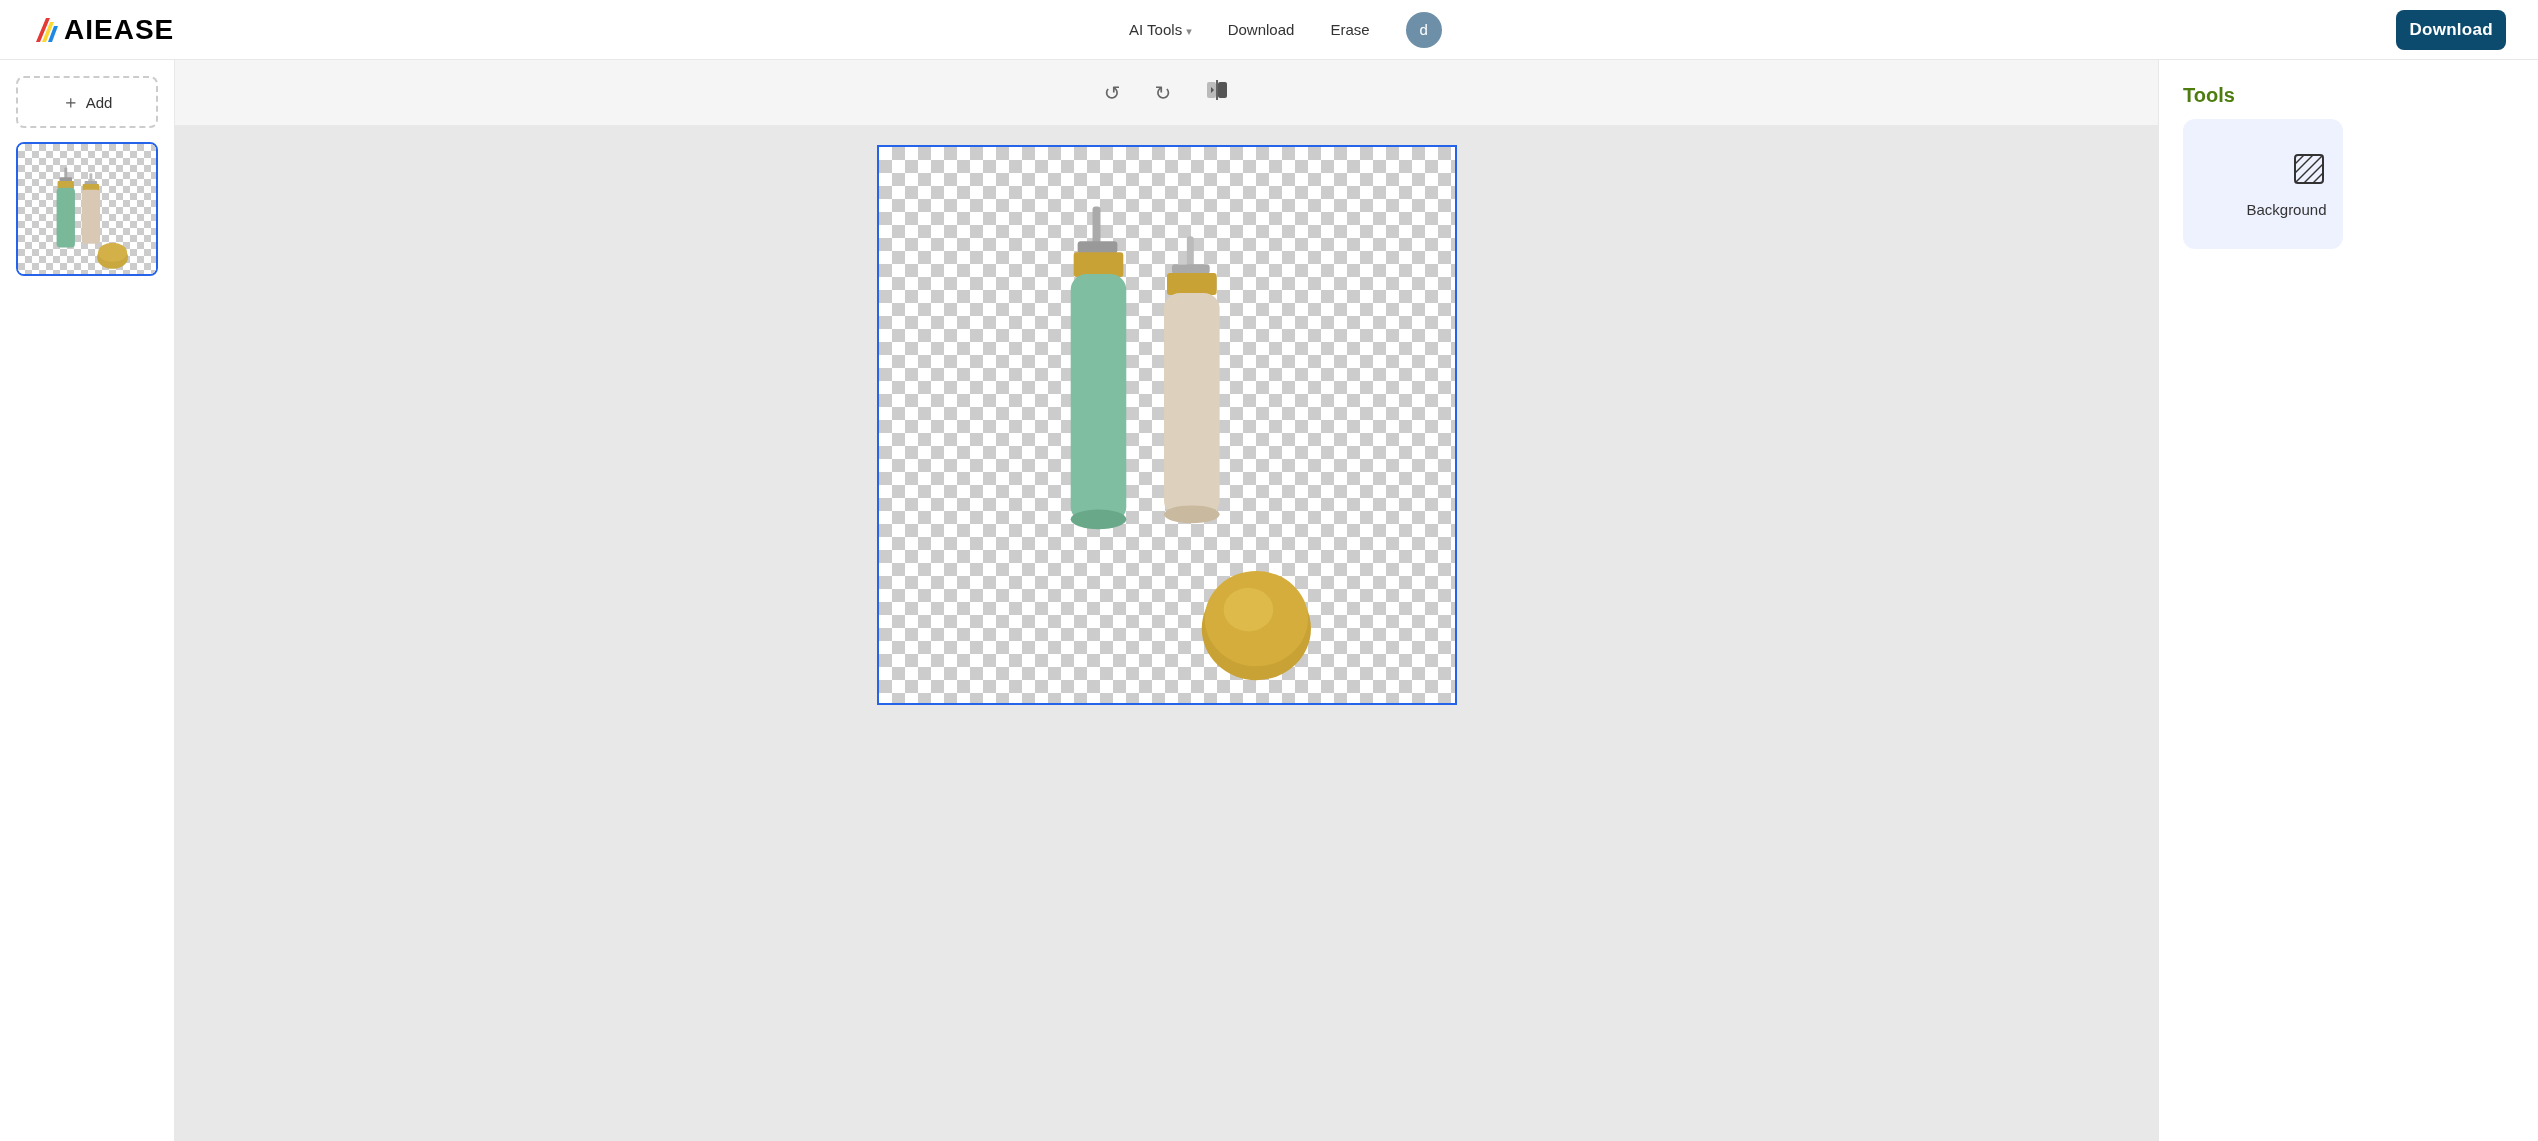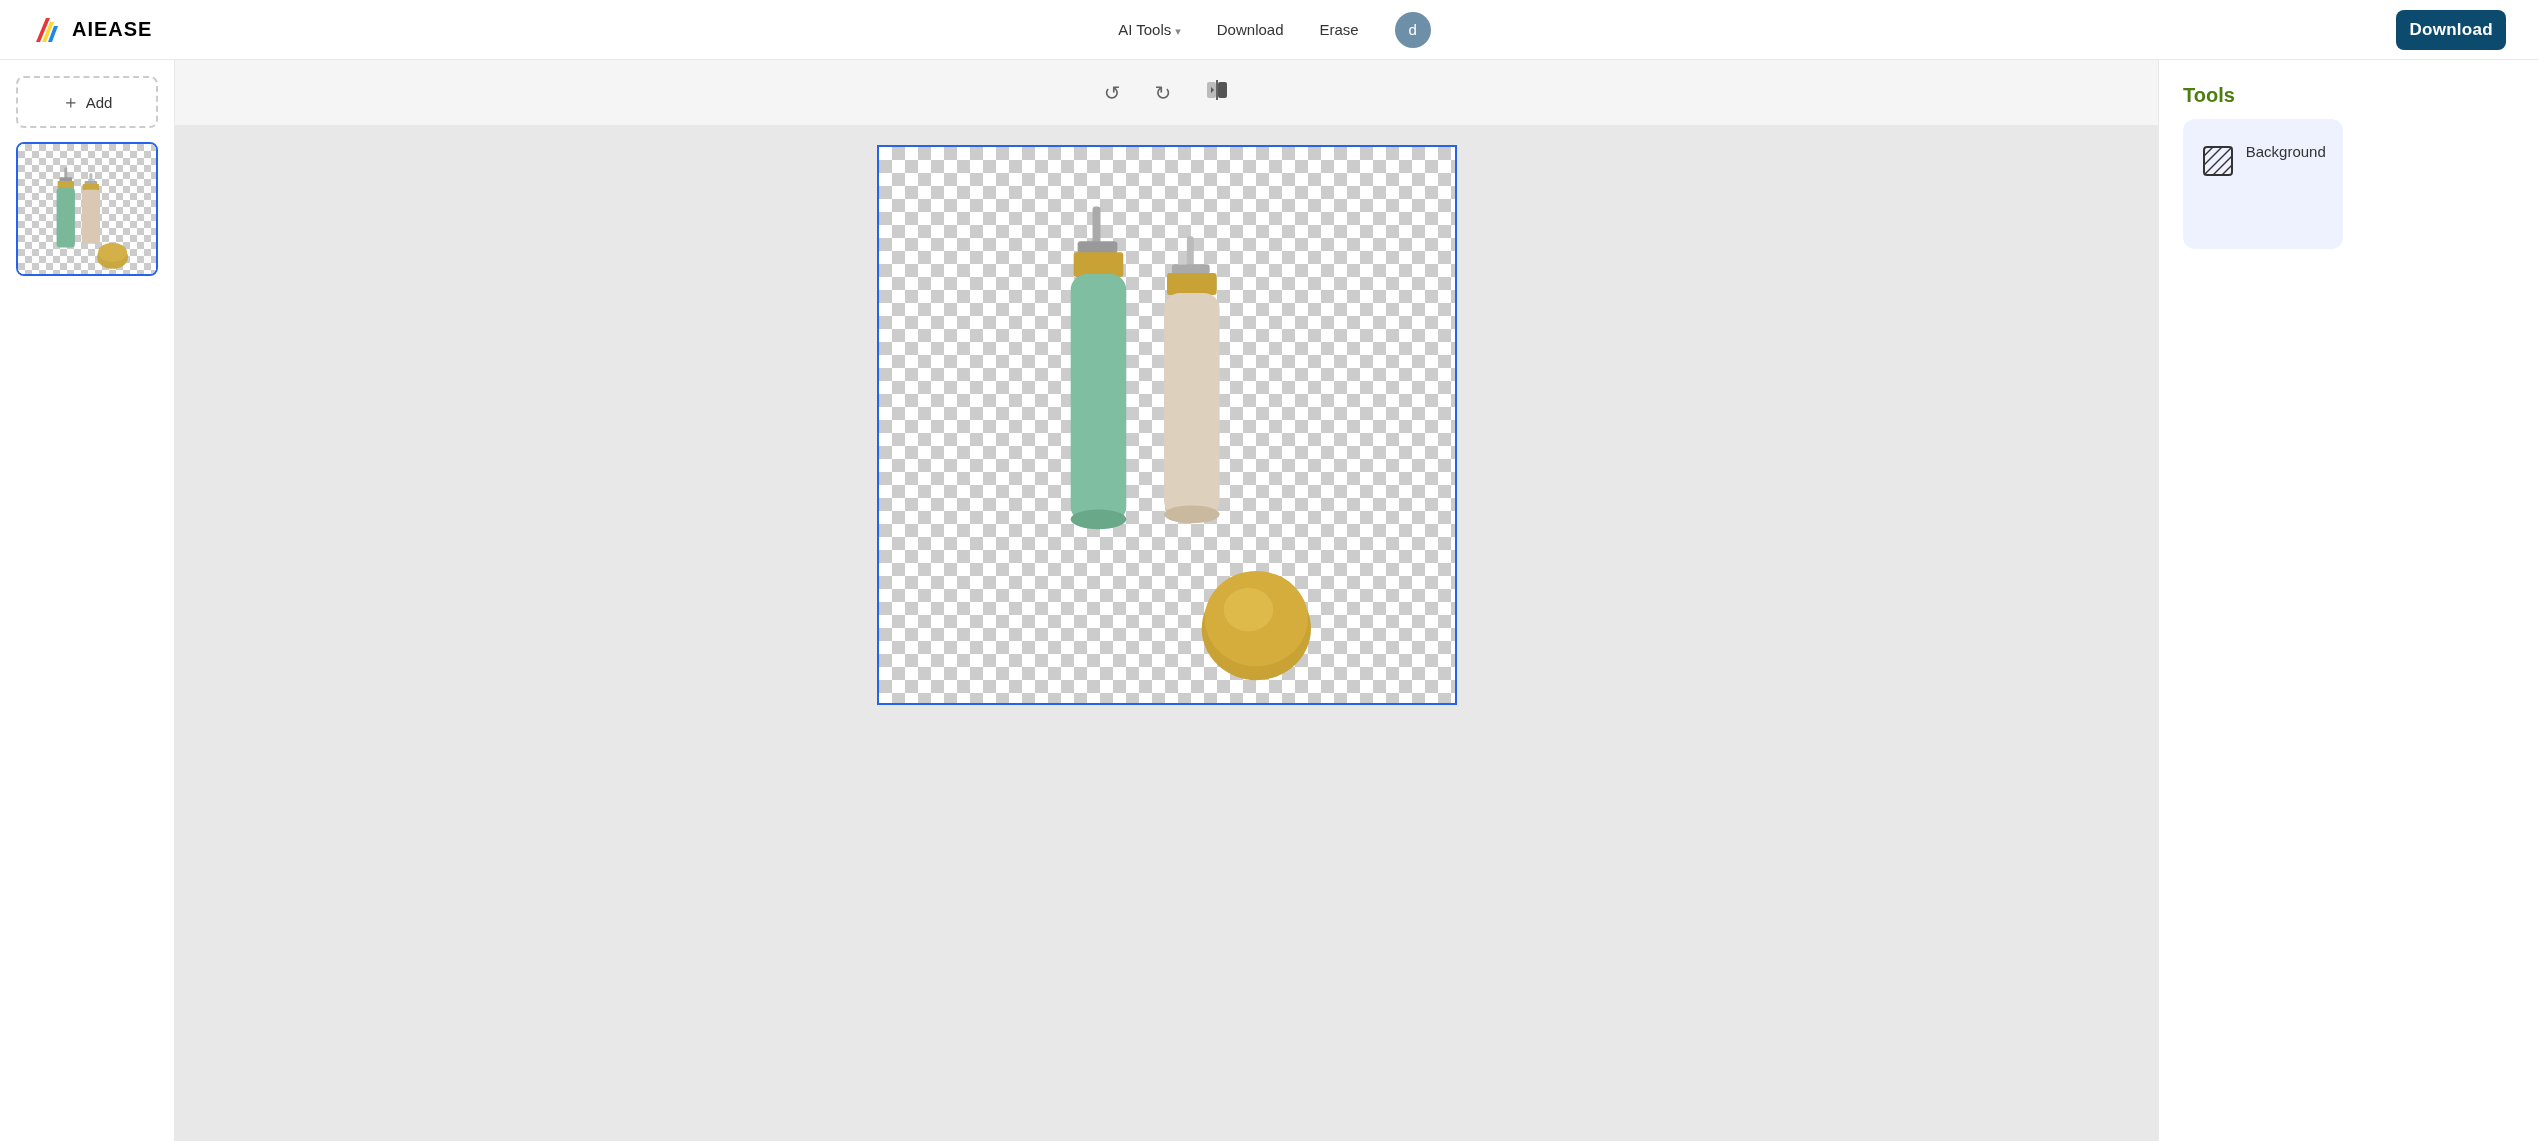--- a/index.html
+++ b/index.html
@@ -13,23 +13,22 @@
       background: #fff;
       padding: 0 32px;
       height: 60px;
       border-bottom: 1px solid #e8e8e8;
       position: fixed;
       top: 0; left: 0; right: 0;
       z-index: 100;
     }
     .logo {
       display: flex;
-      align-items: center;
-      gap: 8px;
-      font-size: 20px;
+      align-items: flex-start;
+      font-size: 28px;
       font-weight: 700;
       letter-spacing: 1px;
     }
     .logo-icon {
       width: 32px;
       height: 32px;
     }
     .nav {
       display: flex;
       align-items: center;
@@ -215,22 +214,22 @@
     .tools-grid {
       display: grid;
       grid-template-columns: 1fr 1fr;
       gap: 12px;
     }
     .tool-card {
       background: #eef2ff;
       border-radius: 12px;
       padding: 24px 16px;
       display: flex;
-      flex-direction: row;
-      align-items: flex-start;
+      flex-direction: column;
+      align-items: flex-end;
       justify-content: center;
       gap: 10px;
       cursor: pointer;
       min-height: 130px;
     }
     .tool-card-label {
       font-size: 15px;
       color: #333;
       font-weight: 500;
     }

